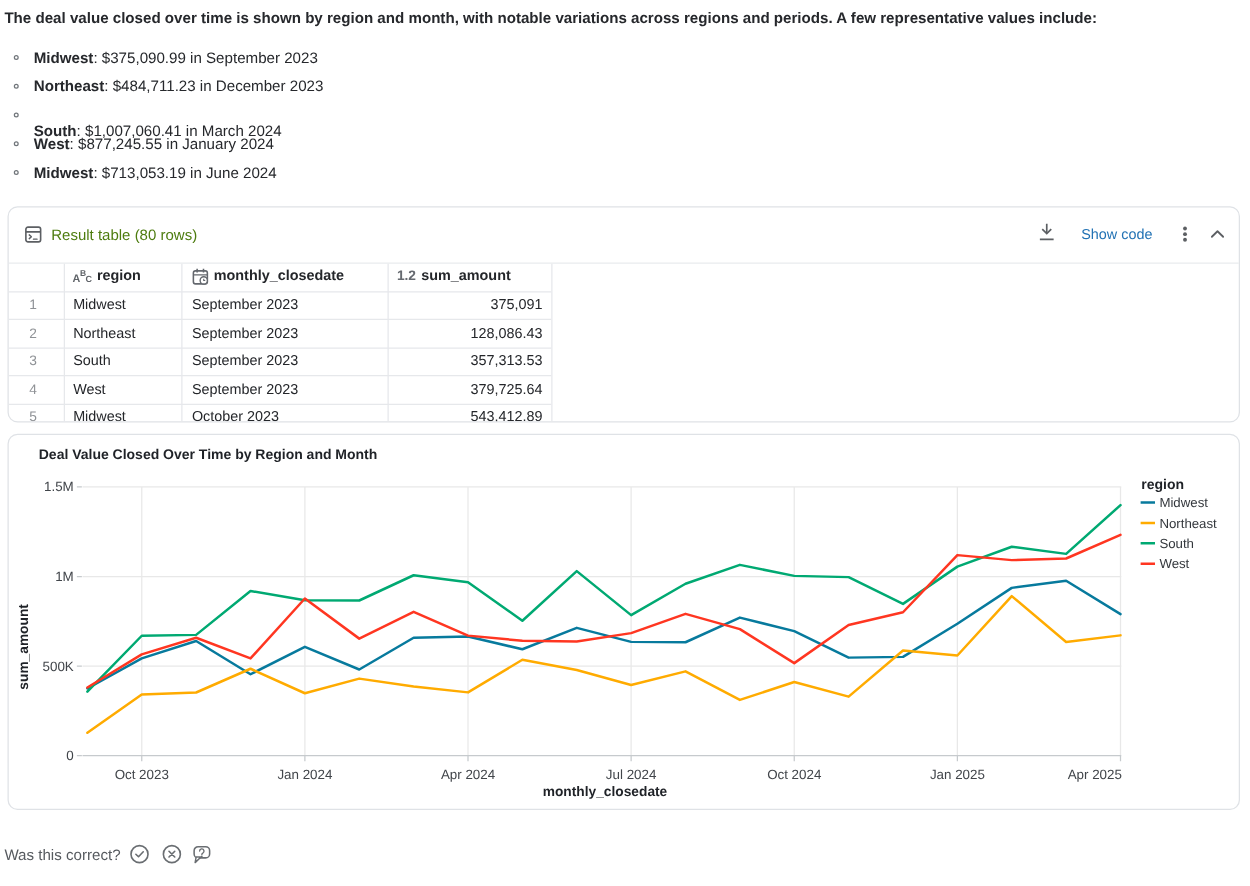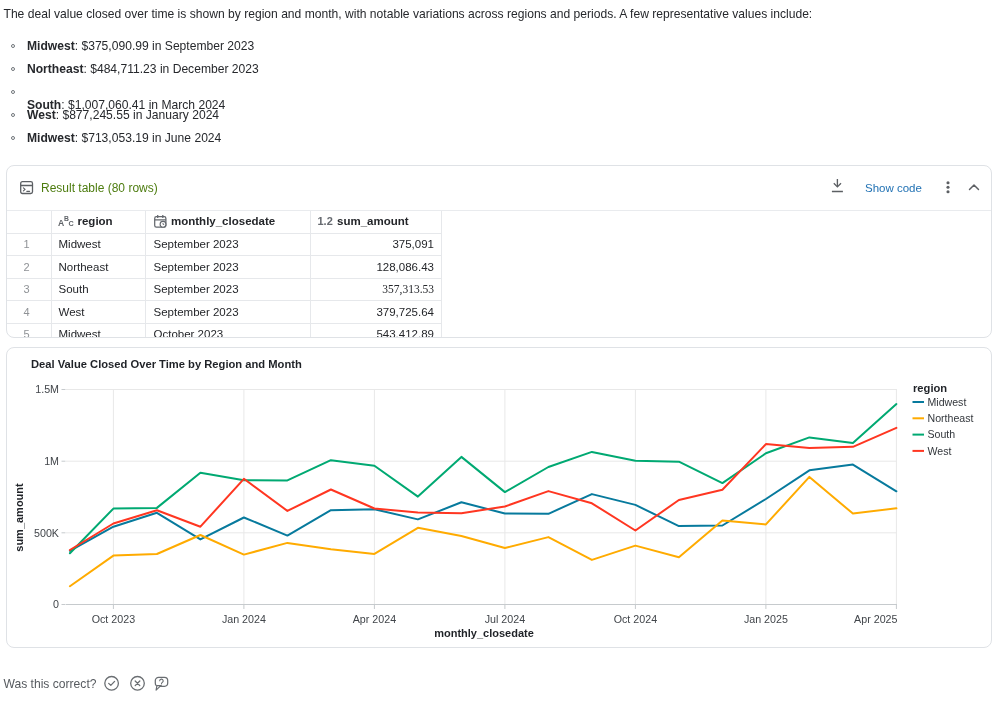--- a/index.html
+++ b/index.html
@@ -5,21 +5,21 @@
   * { margin:0; padding:0; box-sizing:border-box; }
   html,body { width:1000px; height:709px; background:#fff; font-family:"Liberation Sans",sans-serif; overflow:hidden; }
   .abs { position:absolute; }
   body { position:relative; }
   .para { font-size:12.1px; color:#26282c; letter-spacing:0; }
   .b { font-weight:bold; }
 </style>
 </head>
 <body>
 
-<div class="abs para" style="left:3.5px; top:6.5px; width:990px;">The deal value closed over time is shown by region and month, with notable variations across regions and periods. A few representative values include:</div>
+<div class="abs para" style="left:3.5px; top:6.5px; width:990px;font-weight:bold;">The deal value closed over time is shown by region and month, with notable variations across regions and periods. A few representative values include:</div>
 
 <div class="abs" style="left:0; top:37px;">
   <div class="abs" style="left:10.9px; top:6.8px; width:4.6px; height:4.6px; border:1px solid #70757a; border-radius:50%;"></div>
   <div class="abs para" style="left:27px; top:2px; white-space:nowrap;"><span class="b">Midwest</span>: $375,090.99 in September 2023</div>
 </div>
 <div class="abs" style="left:0; top:60px;">
   <div class="abs" style="left:10.9px; top:6.8px; width:4.6px; height:4.6px; border:1px solid #70757a; border-radius:50%;"></div>
   <div class="abs para" style="left:27px; top:2px; white-space:nowrap;"><span class="b">Northeast</span>: $484,711.23 in December 2023</div>
 </div>
 <div class="abs" style="left:0; top:83px;">
@@ -97,21 +97,21 @@
     <div class="abs" style="left:51.5px; top:22.2px; font-size:11.5px; color:#24262a; line-height:22.4px;">Midwest</div>
     <div class="abs" style="left:146.5px; top:22.2px; font-size:11.5px; color:#24262a; line-height:22.4px;">September 2023</div>
     <div class="abs" style="left:308px; top:22.2px; width:119px; text-align:right; font-size:11.5px; color:#24262a; line-height:22.4px;">375,091</div>
     <div class="abs" style="left:0; top:44.6px; width:22.5px; text-align:right; font-size:11px; color:#8f9296; line-height:22.4px;">2</div>
     <div class="abs" style="left:51.5px; top:44.6px; font-size:11.5px; color:#24262a; line-height:22.4px;">Northeast</div>
     <div class="abs" style="left:146.5px; top:44.6px; font-size:11.5px; color:#24262a; line-height:22.4px;">September 2023</div>
     <div class="abs" style="left:308px; top:44.6px; width:119px; text-align:right; font-size:11.5px; color:#24262a; line-height:22.4px;">128,086.43</div>
     <div class="abs" style="left:0; top:67.0px; width:22.5px; text-align:right; font-size:11px; color:#8f9296; line-height:22.4px;">3</div>
     <div class="abs" style="left:51.5px; top:67.0px; font-size:11.5px; color:#24262a; line-height:22.4px;">South</div>
     <div class="abs" style="left:146.5px; top:67.0px; font-size:11.5px; color:#24262a; line-height:22.4px;">September 2023</div>
-    <div class="abs" style="left:308px; top:67.0px; width:119px; text-align:right; font-size:11.5px; color:#24262a; line-height:22.4px;font-family:Liberation Serif, serif;">357,313.53</div>
+    <div class="abs" style="left:308px; top:67.0px; width:119px; text-align:right; font-size:11.5px; color:#24262a; line-height:22.4px;">357,313.53</div>
     <div class="abs" style="left:0; top:89.4px; width:22.5px; text-align:right; font-size:11px; color:#8f9296; line-height:22.4px;">4</div>
     <div class="abs" style="left:51.5px; top:89.4px; font-size:11.5px; color:#24262a; line-height:22.4px;">West</div>
     <div class="abs" style="left:146.5px; top:89.4px; font-size:11.5px; color:#24262a; line-height:22.4px;">September 2023</div>
     <div class="abs" style="left:308px; top:89.4px; width:119px; text-align:right; font-size:11.5px; color:#24262a; line-height:22.4px;">379,725.64</div>
     <div class="abs" style="left:0; top:111.8px; width:22.5px; text-align:right; font-size:11px; color:#8f9296; line-height:22.4px;">5</div>
     <div class="abs" style="left:51.5px; top:111.8px; font-size:11.5px; color:#24262a; line-height:22.4px;">Midwest</div>
     <div class="abs" style="left:146.5px; top:111.8px; font-size:11.5px; color:#24262a; line-height:22.4px;text-align:center;">October 2023</div>
     <div class="abs" style="left:308px; top:111.8px; width:119px; text-align:right; font-size:11.5px; color:#24262a; line-height:22.4px;">543,412.89</div>
   </div>
 </div>

